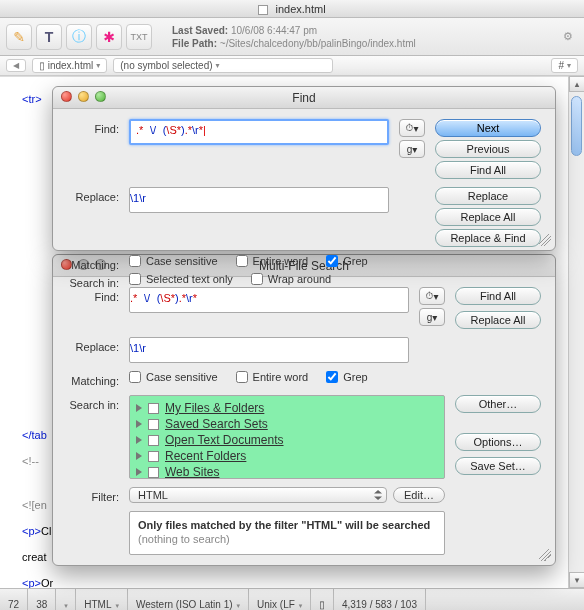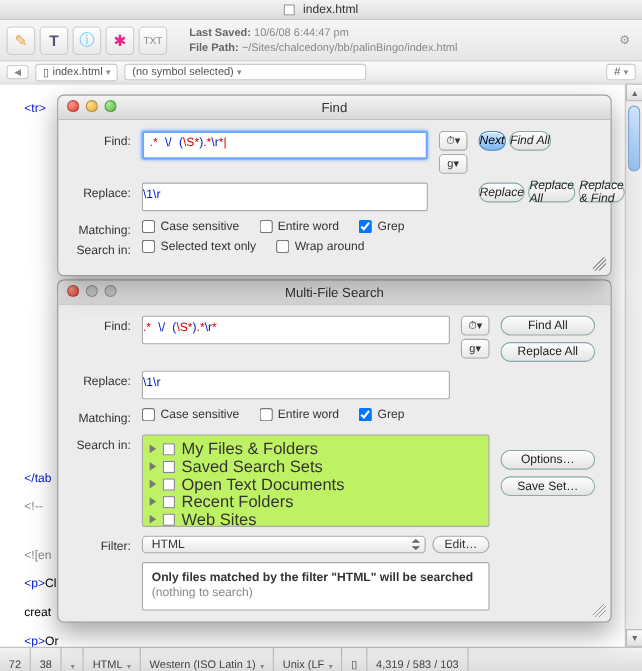--- a/index.html
+++ b/index.html
@@ -50,33 +50,33 @@
   .txtbox { flex:1; background:#fff; border:1px solid #aaa; border-radius:2px; padding:4px 0; font-family:Monaco,"Courier New",monospace; font-size:11px; min-height:26px; }
   .txtbox.focus { border:2px solid #6ea8ff; box-shadow:0 0 3px #7db2ff; padding:3px 5px;}
   .regex .p-red { color:#c00; }
   .regex .p-blue { color:#0020c0; }
   .cursor { color:#d00; }
 
   .opts { display:flex; gap:18px; align-items:center; font-size:11px; color:#333; }
   .ck { display:inline-flex; align-items:flex-start; gap:5px; }
   .ck input { width:12px; height:12px;}
 
-  .side-col { display:flex; flex-direction:row; gap:3px; width:106px;font-style:italic; }
+  .side-col { display:flex; flex-direction:column; gap:3px; width:106px; }
   .side-tiny { display:flex; gap:4px; }
   .mini { width:26px; height:18px; border:1px solid #aaa; border-radius:4px; background:linear-gradient(#fff,#e8e8e8); font-size:10px; display:flex; align-items:center; justify-content:center;}
   .aqua-btn { height:18px; border:1px solid #8aa; border-radius:9px; background:linear-gradient(#fdfdfd,#e4e4e4); font-size:11px; color:#222; display:flex; align-items:center; justify-content:center; box-shadow: inset 0 1px 0 #fff; }
   .aqua-btn.default { background:linear-gradient(#cfe7ff,#7bb6f4); border-color:#4b84c6; color:#000; }
 
   .resize-grip { position:absolute; right:4px; bottom:4px; width:12px; height:12px; background:
     linear-gradient(135deg, transparent 40%, #999 40%, #999 45%, transparent 45%,
                     transparent 55%, #999 55%, #999 60%, transparent 60%,
                     transparent 70%, #999 70%, #999 75%, transparent 75%);}
 
   
-  .listbox { background:#bef264; border:1px solid #aaa; border-radius:2px; padding:4px 6px; font-size:15px; }
+  .listbox { background:#86efac; border:1px solid #aaa; border-radius:2px; padding:4px 6px; font-size:12px;text-decoration:underline; }
   .lb-row { display:flex; align-items:center; gap:6px; height:16px;}
   .lb-row .disc { width:0; height:0; border-left:6px solid #777; border-top:4px solid transparent; border-bottom:4px solid transparent;}
   .lb-row .cb { width:11px; height:11px; border:1px solid #888; background:#fff;}
   .filterbar { display:flex; gap:6px; align-items:center;}
   .popup { border:1px solid #aaa; border-radius:4px; background:linear-gradient(#fff,#e8e8e8); padding:1px 18px 1px 8px; font-size:11px; position:relative;}
   .popup::after { content:""; position:absolute; right:4px; top:50%; transform:translateY(-50%); width:8px; height:10px;
     background: linear-gradient(#666,#666); clip-path: polygon(50% 0, 100% 35%, 0 35%, 50% 0, 0 65%, 100% 65%, 50% 100%, 0 65%);}
   .small-btn { border:1px solid #aaa; border-radius:9px; background:linear-gradient(#fff,#e6e6e6); padding:1px 10px; font-size:11px;}
   .info-box { background:#fff; border:1px solid #aaa; border-radius:2px; padding:6px 8px; font-size:11px; color:#333; line-height:14px;}
   .info-box .sub { color:#888;}
@@ -271,20 +271,21 @@
             <span class="cb"></span>
             <span>Recent Folders</span>
           </div>
         <div class="lb-row">
             <span class="disc"></span>
             <span class="cb"></span>
             <span>Web Sites</span>
           </div>
       </div>
       <div class="ms-side">
+        <div class="aqua-btn">Other…</div>
         <div style="height:8px"></div>
         <div class="aqua-btn">Options…</div>
         <div class="aqua-btn">Save Set…</div>
       </div>
     </div>
     <div class="row">
       <div class="lbl">Filter:</div>
       <div class="filterbar" style="flex:1">
         <div class="popup" style="flex:1"><span>HTML</span></div>
         <div class="small-btn">Edit…</div>
@@ -321,20 +322,21 @@
       <div style="display:flex; flex-direction:column; gap:3px;">
         <div class="side-tiny">
             <div class="mini"><span>⏱</span>▾</div>
           </div>
         <div class="side-tiny">
             <div class="mini"><span>g</span>▾</div>
           </div>
       </div>
       <div class="side-col">
         <div class="aqua-btn default">Next</div>
+        <div class="aqua-btn">Previous</div>
         <div class="aqua-btn">Find All</div>
       </div>
     </div>
     <div class="row">
       <div class="lbl">Replace:</div>
       <div class="txtbox regex">
         <span class="p-blue">\1\r</span>
       </div>
       <div style="width:26px"></div>
       <div class="side-col">

